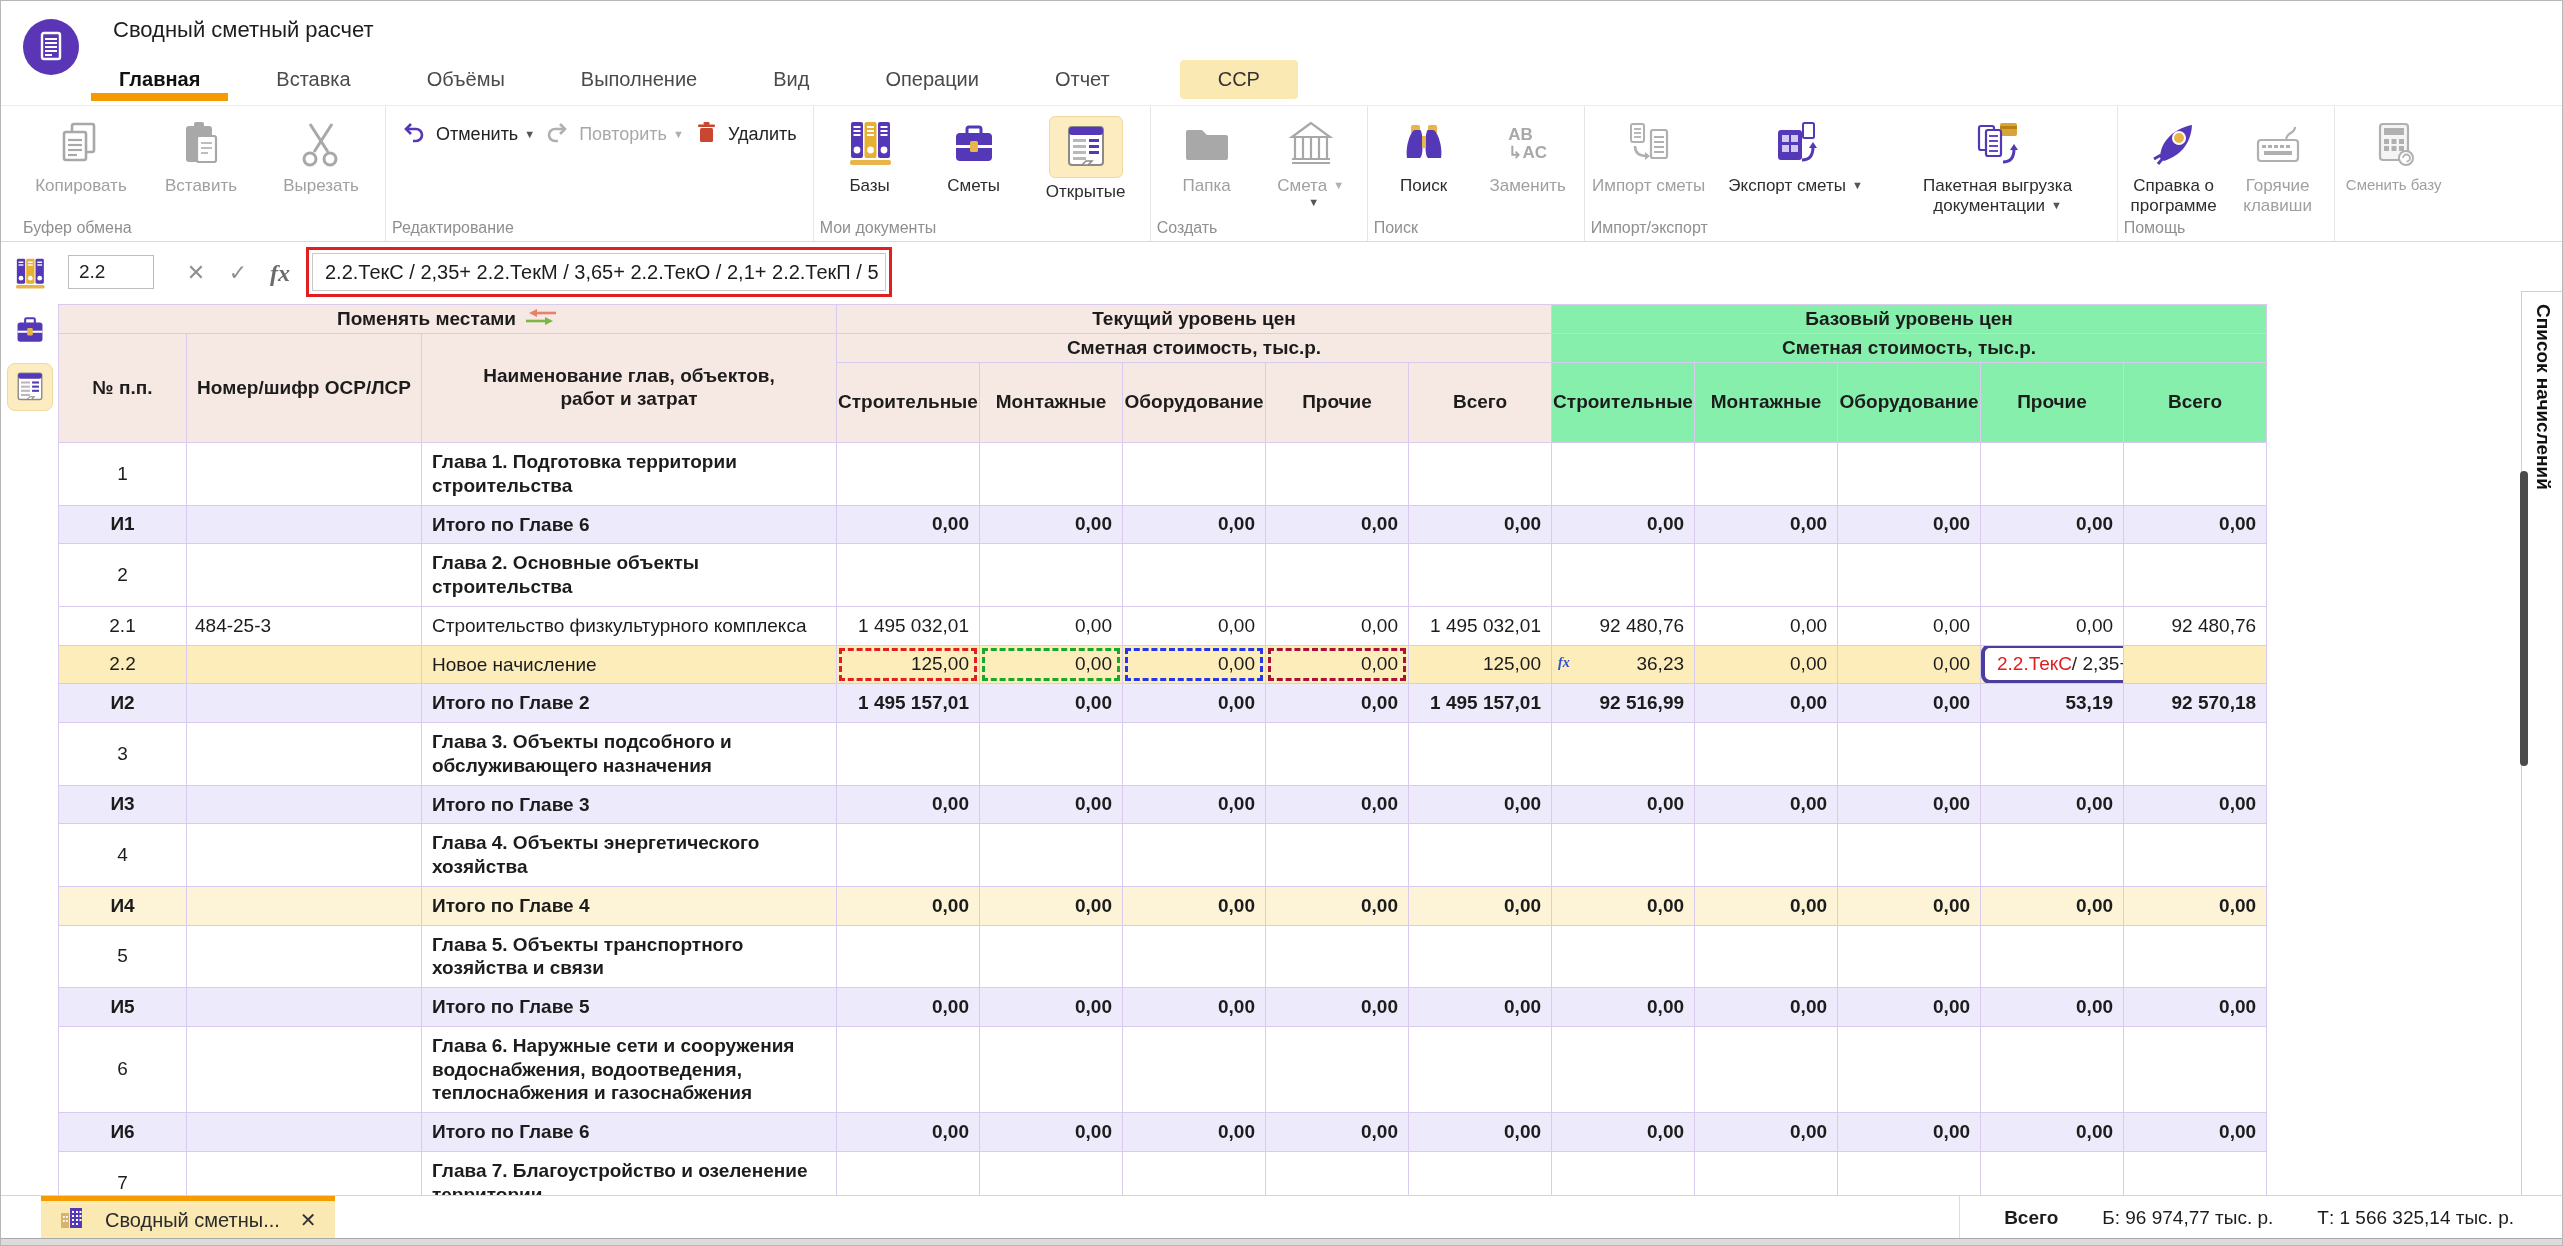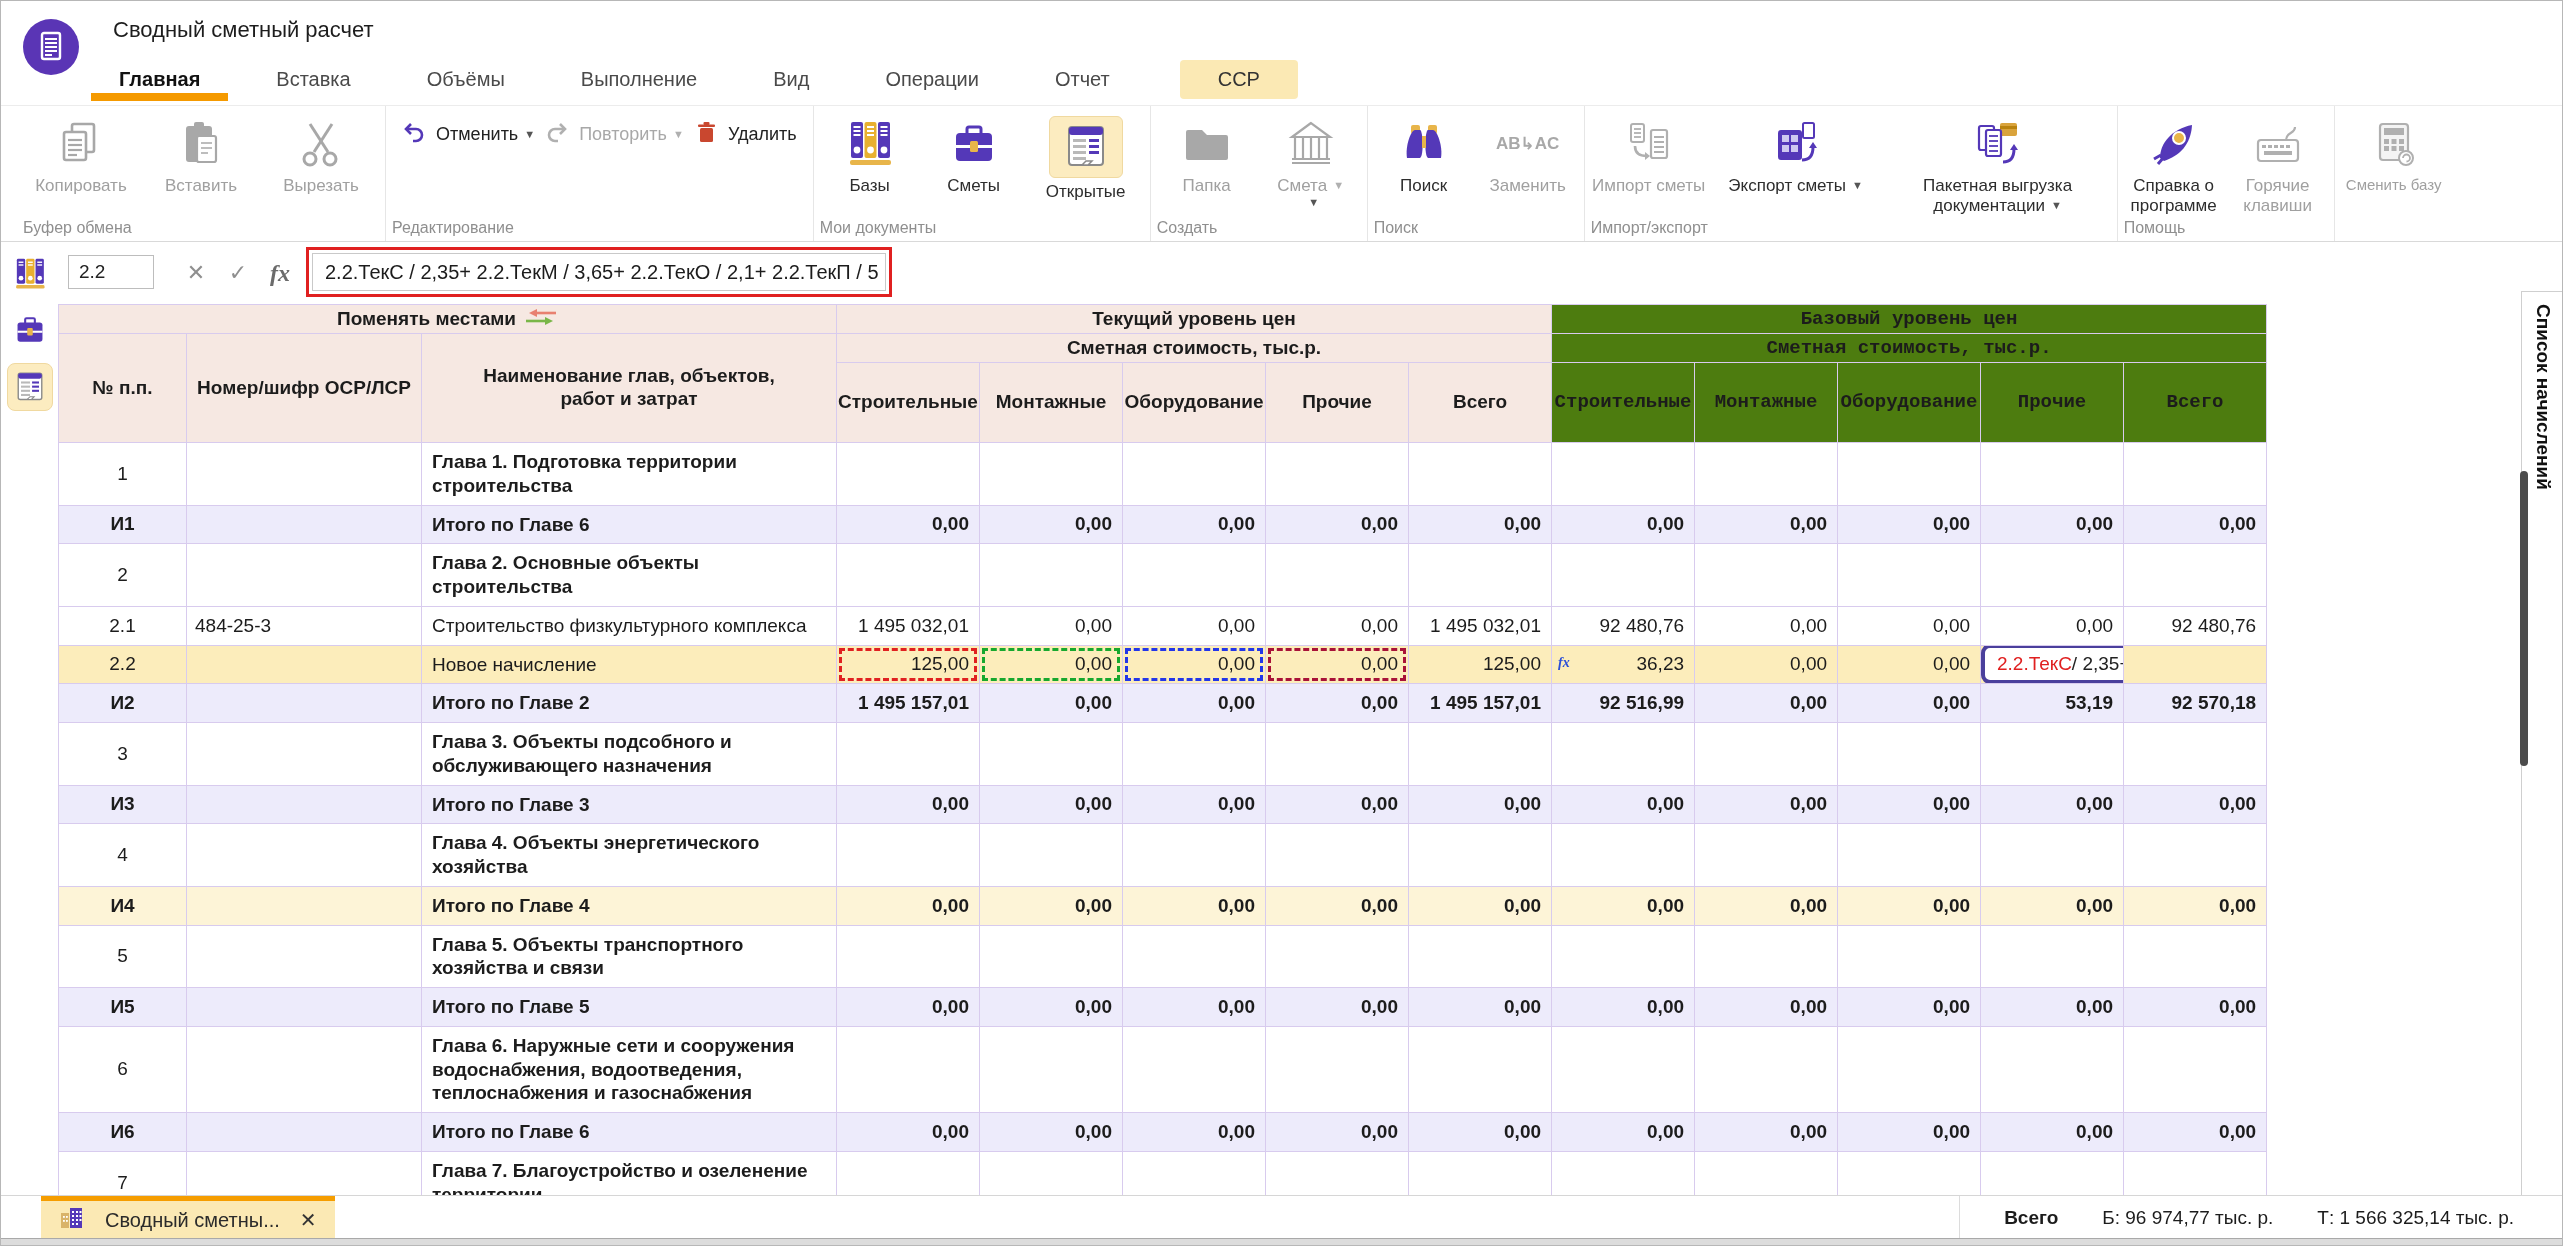--- a/index.html
+++ b/index.html
@@ -26,42 +26,42 @@
   .ric{height:56px;display:flex;align-items:center;justify-content:center;}
   .ric.hl{background:#fcecc0;border:1px solid #f0d9a0;border-radius:6px;padding:2px 10px;}
   .rlabel{font-size:17px;color:#2d2d2d;text-align:center;line-height:1.15;margin-top:4px;}
   .rbtn.dis .rlabel{color:#a0a0a0;}
   .rgrouplabel{font-size:16px;color:#8f8f8f;text-align:left;padding:2px 0 0 0;}
   .dd::after{content:"▼";font-size:11px;color:#555;margin-left:6px;vertical-align:2px;}
   .dis .dd::after{color:#b0b0b0;}
   .rstack{display:flex;flex-direction:row;justify-content:flex-start;gap:10px;padding:8px 10px;}
   .srow{display:flex;align-items:center;gap:10px;font-size:18px;color:#222;cursor:pointer;white-space:nowrap;}
   .srow.dis{color:#a8a8a8;}
-  .ab-icon{display:flex;flex-direction:row;color:#a8a8a8;font-weight:bold;font-size:17px;line-height:1.05;align-items:flex-start;}
+  .ab-icon{display:flex;flex-direction:column;color:#a8a8a8;font-weight:bold;font-size:17px;line-height:1.05;align-items:flex-start;}
 
   
   .fbar{position:absolute;left:57px;top:242px;width:2504px;height:61px;background:#fff;}
   .cellref{position:absolute;left:10px;top:12px;width:86px;height:34px;border:1px solid #bdbdbd;font-size:19px;color:#222;display:flex;align-items:center;padding-left:10px;box-sizing:border-box;}
   .fbtn{position:absolute;top:12px;width:36px;height:36px;display:flex;align-items:center;justify-content:center;font-size:22px;color:#8f8f8f;cursor:pointer;}
   .fx-glyph{font-style:italic;font-weight:bold;font-family:"Liberation Serif","DejaVu Serif",serif;font-size:24px;color:#6b6b6b;}
   .fred{position:absolute;left:248px;top:4px;width:586px;height:50px;border:3px solid #e02020;box-sizing:border-box;padding:3px;}
   .finput{width:100%;height:100%;border:1px solid #c9c9c9;box-sizing:border-box;display:flex;align-items:center;padding-left:12px;font-size:20px;color:#1c1c1c;white-space:nowrap;overflow:hidden;background:#fff;}
 
   
   .lsidebar{position:absolute;left:0;top:242px;width:57px;bottom:49px;background:#fff;}
   .sic{width:44px;height:46px;margin:8px auto 10px auto;display:flex;align-items:center;justify-content:center;cursor:pointer;}
   .sic.hl{background:#fcecc0;border:1px solid #f0d9a0;border-radius:8px;}
 
   
   .tviewport{position:absolute;left:57px;top:303px;width:2209px;height:892px;overflow:hidden;background:#fff;}
   table.grid{border-collapse:collapse;table-layout:fixed;width:2208px;font-size:19px;color:#1c1c1c;}
   table.grid th,table.grid td{border:1px solid #d8cbee;box-sizing:border-box;overflow:hidden;}
   thead th{font-weight:bold;}
   .h-pink{background:#f6e8e2;}
-  .h-green{background:#4d7c0f;font-family:Liberation Mono, monospace;}
+  .h-green{background:#86efac;}
   .h-span{height:29px;text-align:center;font-size:19px;}
   .h-col{height:80px;text-align:center;vertical-align:middle;white-space:pre-line;line-height:1.2;}
   .swapwrap{display:flex;align-items:center;justify-content:center;gap:8px;}
   td.c-num{text-align:center;padding:7px 4px;}
   td.c-code{text-align:left;padding:7px 8px;}
   td.c-name{text-align:left;padding:7px 10px;line-height:1.25;}
   td.c-val{text-align:right;padding:7px 10px;position:relative;}
   tr.row-chapter td.c-name{font-weight:bold;}
   tr.row-total{background:#edebfb;}
   tr.row-total td{font-weight:bold;}

